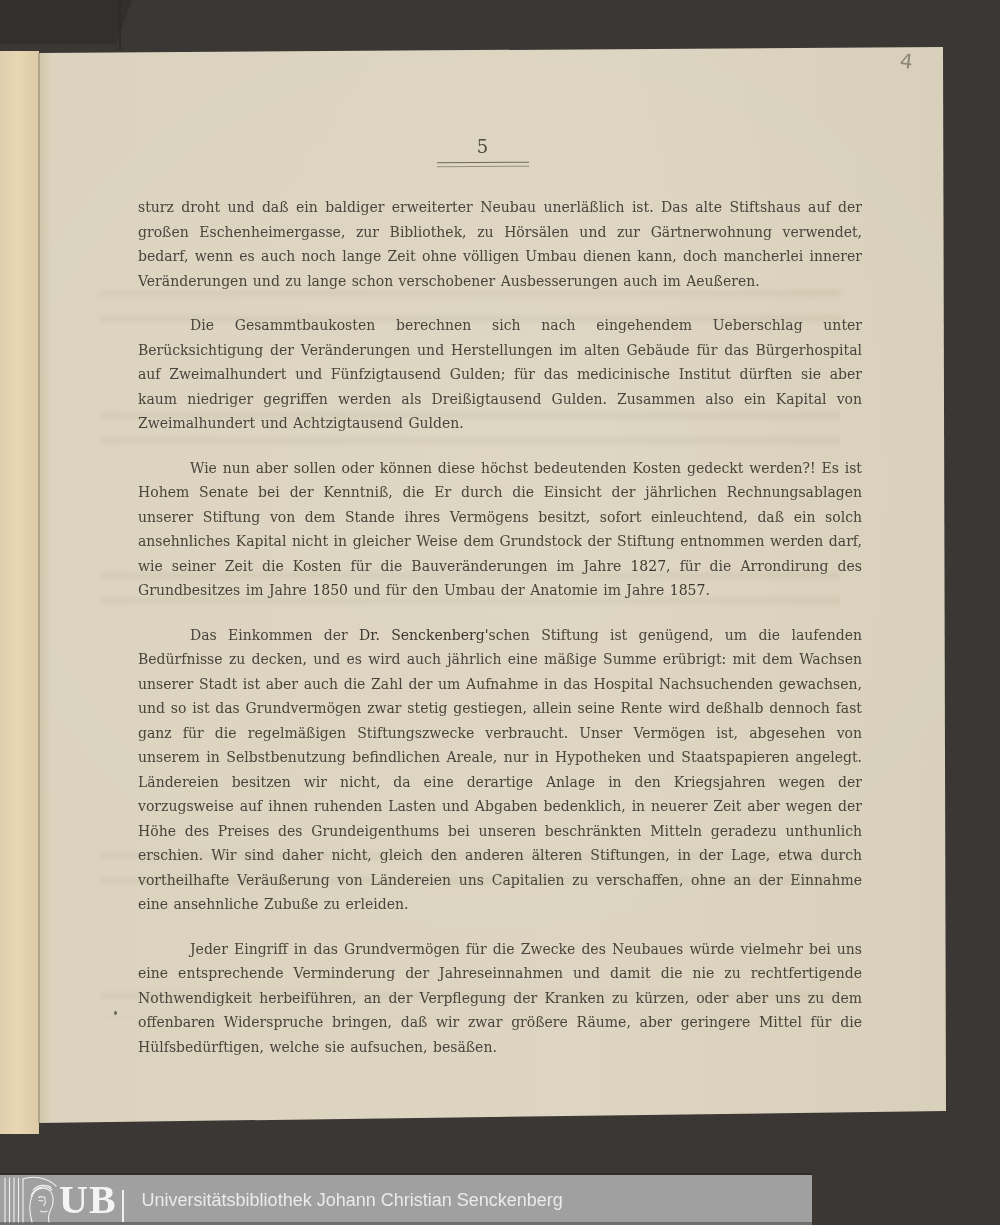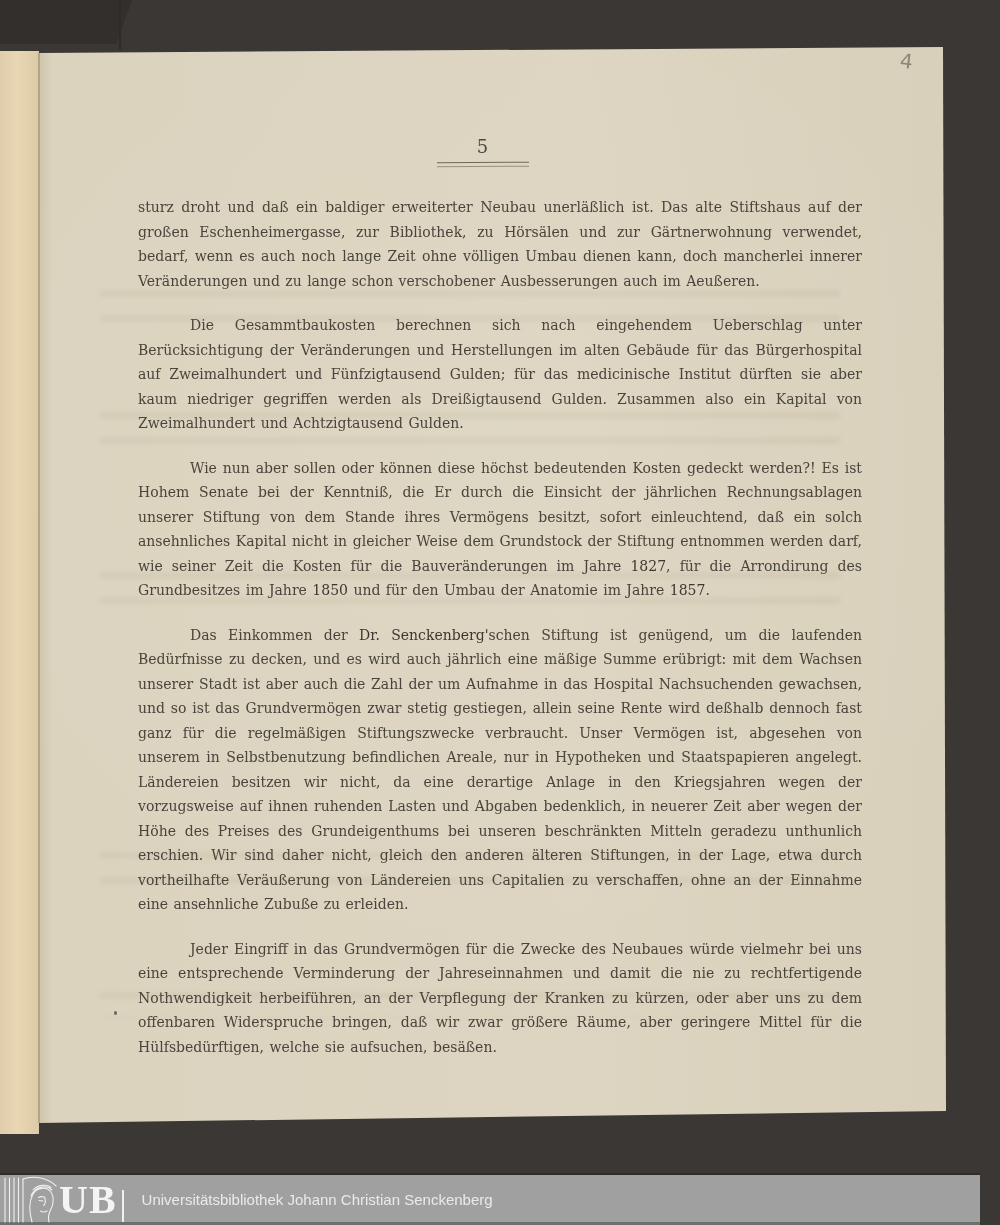--- a/index.html
+++ b/index.html
@@ -60,35 +60,35 @@
   
   .ghost{
     position:absolute;left:62px;width:740px;height:34px;
     background:repeating-linear-gradient(180deg,
       rgba(130,115,85,0.13) 0 7px, rgba(130,115,85,0) 7px 25px);
     filter:blur(2px);opacity:.6;pointer-events:none;
   }
   .g1{top:250px;} .g2{top:372px;} .g3{top:532px;} .g4{top:812px;} .g5{top:952px;height:26px;}
   
   .footer{
-    position:absolute;left:0;bottom:0;width:980px;height:52px;
+    position:absolute;left:0;bottom:0;width:812px;height:52px;
     background:#a0a0a0;border-top:2px solid #2f2d2b;box-sizing:border-box;
     display:flex;align-items:center;
     box-shadow:inset 0 -3px 0 #6e6e6e;
   }
   .logo{display:flex;align-items:center;height:50px;}
   .logo svg{display:block;margin-left:2px;}
   .ub-text{
     font-family:"Liberation Serif",serif;font-weight:bold;
     font-size:40px;color:#f4f4f4;line-height:46px;margin-left:1px;letter-spacing:1px;
   }
   .logo-divider{width:2px;height:32px;background:#f0f0f0;margin-left:5px;margin-top:12px;}
   .footer-text{
     margin-left:18px;font-family:"Liberation Sans",sans-serif;
-    font-size:15px;line-height:20.5px;color:#eaeaea;
+    font-size:18px;line-height:20.5px;color:#eaeaea;
   }
 </style>
 </head>
 <body>
 
 <div class="stage">
 
   <div class="backdrop">
     <div class="corner-shade"></div>
     <div class="board-seam"></div>

